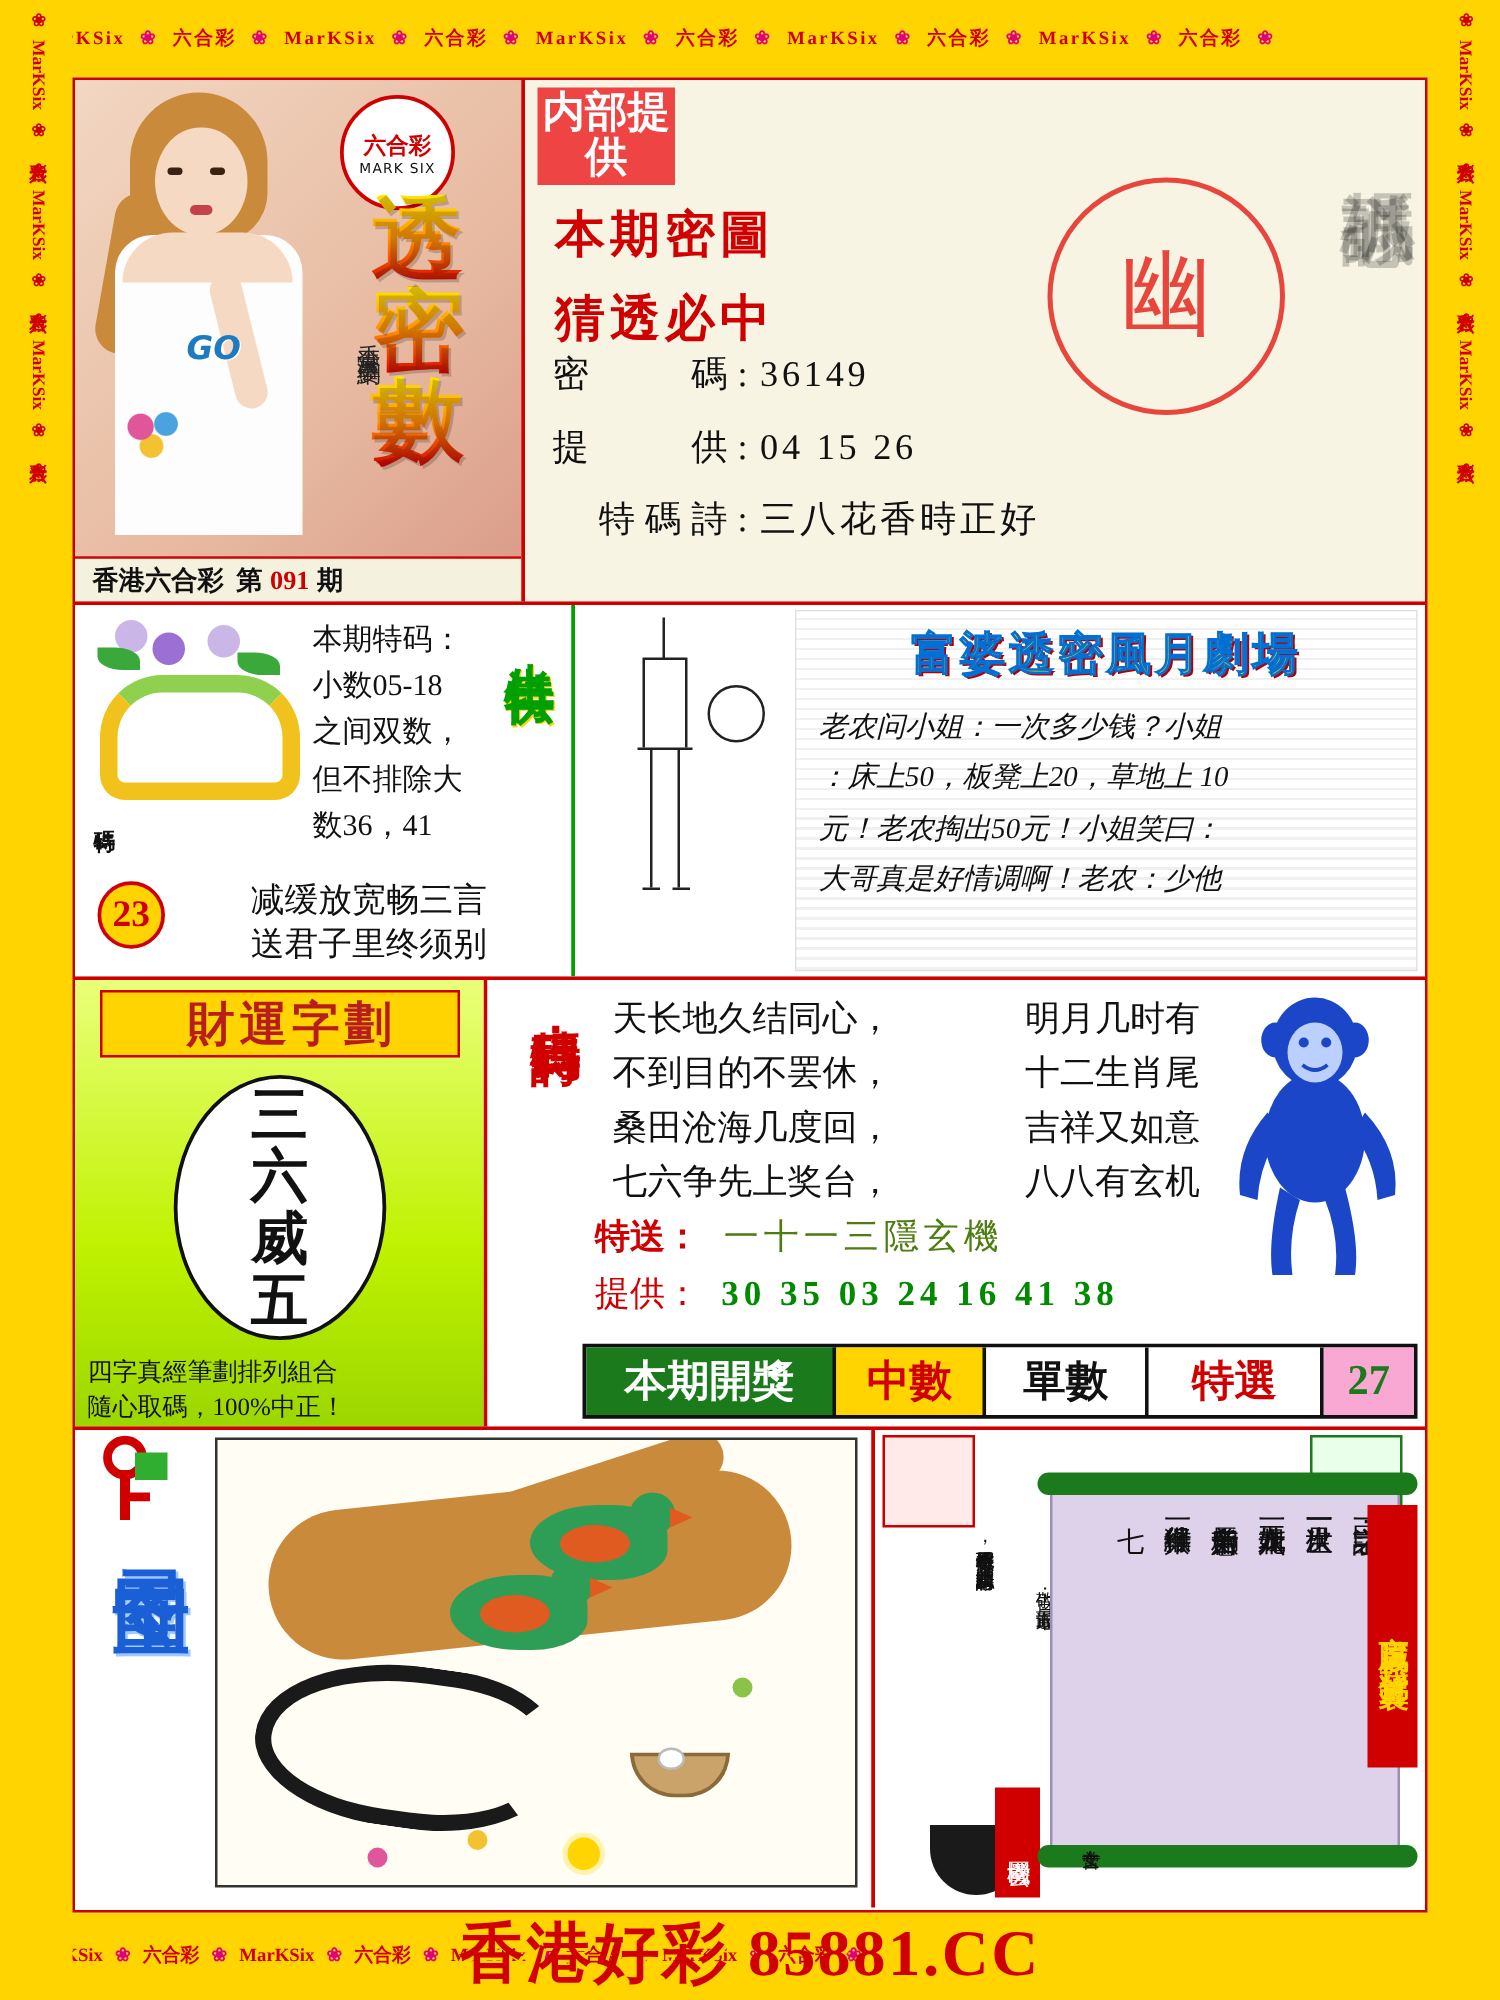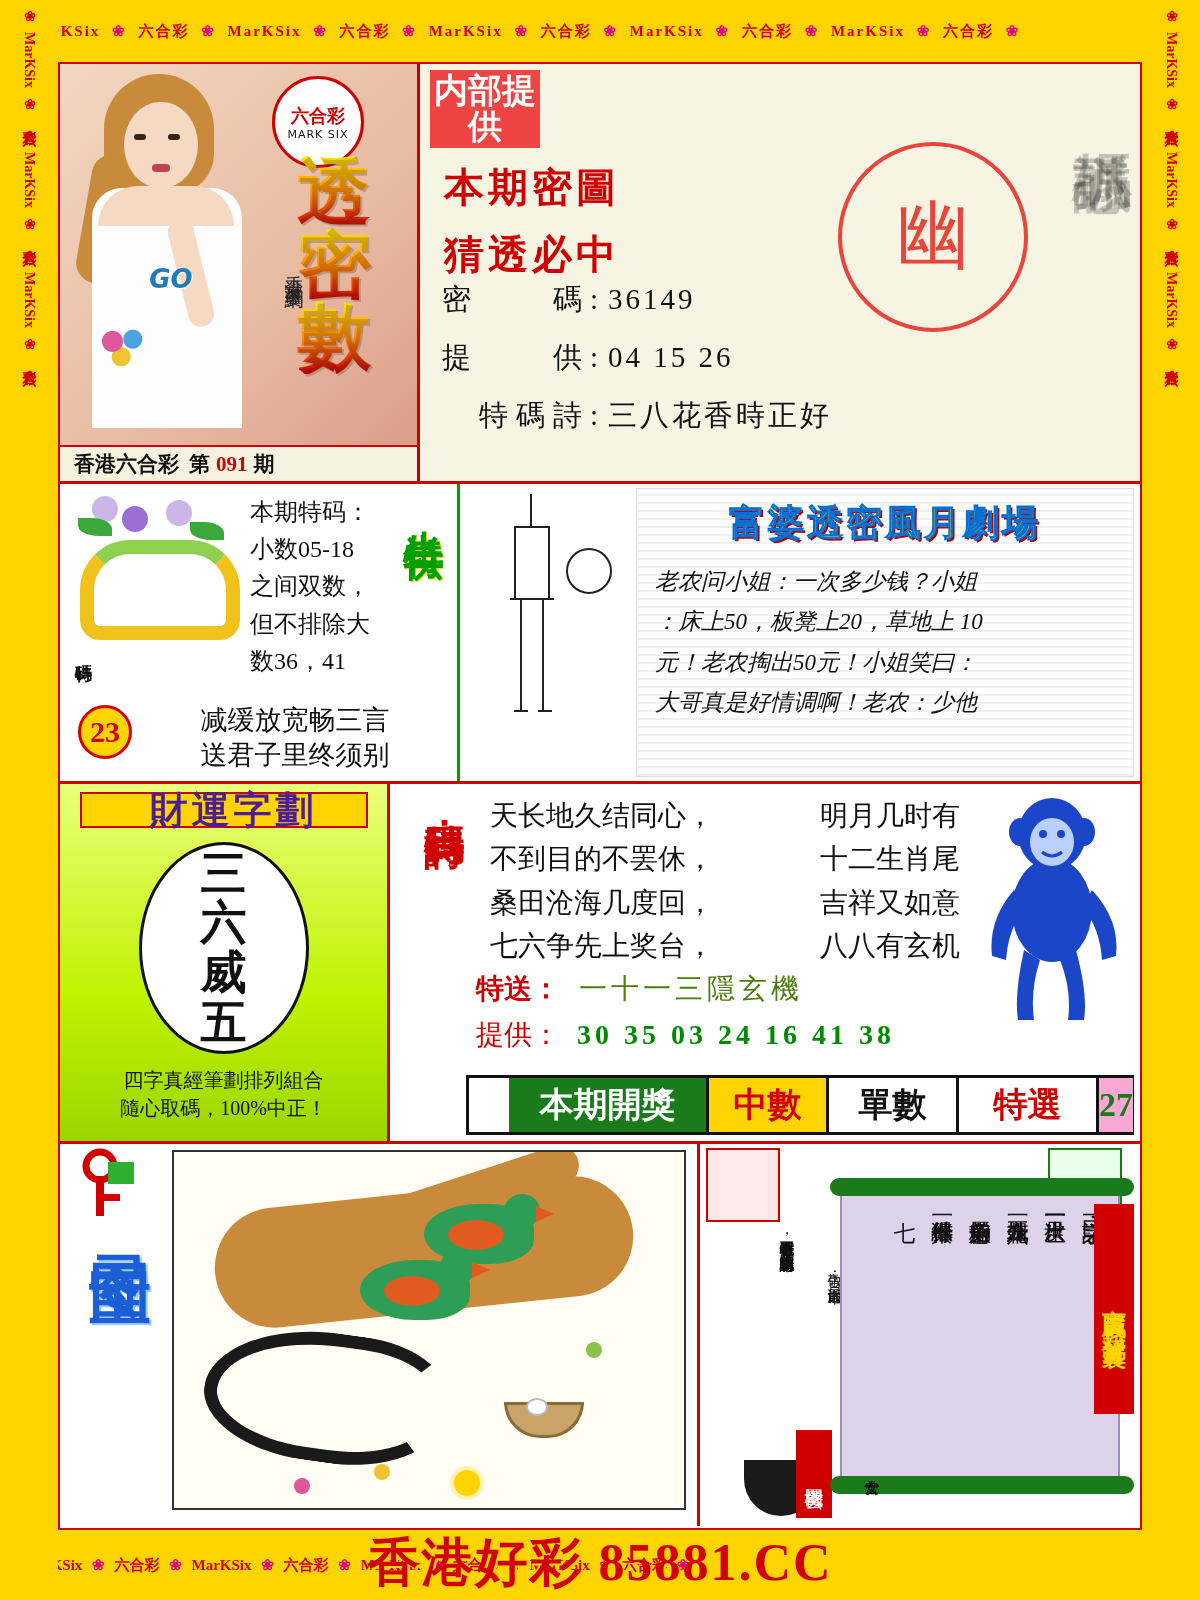--- a/index.html
+++ b/index.html
@@ -177,52 +177,52 @@
   .story-body {
     margin:14px 18px 0 18px; font-family:"Liberation Serif", serif;
     font-size:23px; line-height:1.75; color:#111; font-style:italic;
   }
 
   
   .row3 { display:flex; height:360px; border-bottom:3px solid #d10000; }
   .r3-left { width:330px; border-right:3px solid #d10000;
     background:linear-gradient(#eaff7a,#bff200 60%,#9bd600); position:relative; }
   .cy-title {
-    margin:8px auto 0; width:288px; height:36px; background:#ffd400; border:2px solid #c00;
+    margin:8px auto 0; width:288px; height:54px; background:#ffd400; border:2px solid #c00;
     display:flex; align-items:center; justify-content:center;
-    font-family:"Liberation Serif", serif; font-size:38px; font-weight:bold; color:#4c1d95;
+    font-family:"Liberation Serif", serif; font-size:38px; font-weight:bold; color:#b91c1c;
     letter-spacing:4px;
     padding-left:20px;
   }
   .cy-oval {
     margin:14px auto 0; width:170px; height:212px; border:3px solid #111; border-radius:50%;
     background:#ffffff; display:flex; flex-direction:column; align-items:center; justify-content:center;
     font-family:"Liberation Serif", serif; font-size:46px; font-weight:bold; color:#111; line-height:1.08;
   }
-  .cy-foot { margin:12px 10px 0; text-align:center; font-family:"Liberation Serif", serif;
+  .cy-foot { margin:12px 10px 0; text-align:left; font-family:"Liberation Serif", serif;
      font-size:20px; color:#111; line-height:1.4; }
   .r3-right { flex:1; position:relative; background:#fff; }
   .tmsy {
     position:absolute; left:6px; top:8px; width:70px;
     writing-mode:vertical-rl; font-family:"Liberation Serif", serif;
     font-size:40px; font-weight:bold; color:#d10000; letter-spacing:2px; line-height:1.1;
   }
   .poem { position:absolute; left:100px; top:10px; right:180px;
      font-family:"Liberation Serif", serif; font-size:28px; color:#111; line-height:1.55; }
   .poem .pr { display:flex; justify-content:space-between; }
   .tesong { position:absolute; left:86px; top:186px; font-family:"Liberation Serif", serif; font-size:28px; }
   .tesong .lb { color:#d10000; font-weight:bold; }
   .tesong .vv { color:#4d7c0f; letter-spacing:4px;margin-left:12px; }
   .gongying { position:absolute; left:86px; top:232px; font-family:"Liberation Serif", serif; font-size:28px; }
   .gongying .lb { color:#d10000; }
   .gongying .nums { color:#008a00; font-weight:bold; letter-spacing:4px; margin-left:10px; }
   .monkey { position:absolute; right:6px; top:6px; width:170px; height:240px; }
   .result-bar {
     position:absolute; left:76px; right:6px; bottom:6px; height:60px;
-    display:flex; border:3px solid #111; background:#fff;padding-left:40px;
+    display:flex; border:3px solid #111; background:#fff;
   }
   .result-bar .cell { display:flex; align-items:center; justify-content:center;
      font-family:"Liberation Serif", serif; font-size:34px; font-weight:bold; border-right:3px solid #111; }
   .result-bar .cell:last-child { border-right:none; }
   .rb-main { flex:0 0 200px; background:#1b7a1b; color:#ffffff; }
   .rb-zhong { flex:0 0 120px; background:#ffd400; color:#d10000; }
   .rb-dan { flex:0 0 130px; background:#fff; color:#111; }
   .rb-texuan { flex:0 0 140px; background:#fff; color:#d10000; }
   .rb-num { flex:1; background:#f9a8d4; color:#1b7a1b; font-size:44px; }
 

